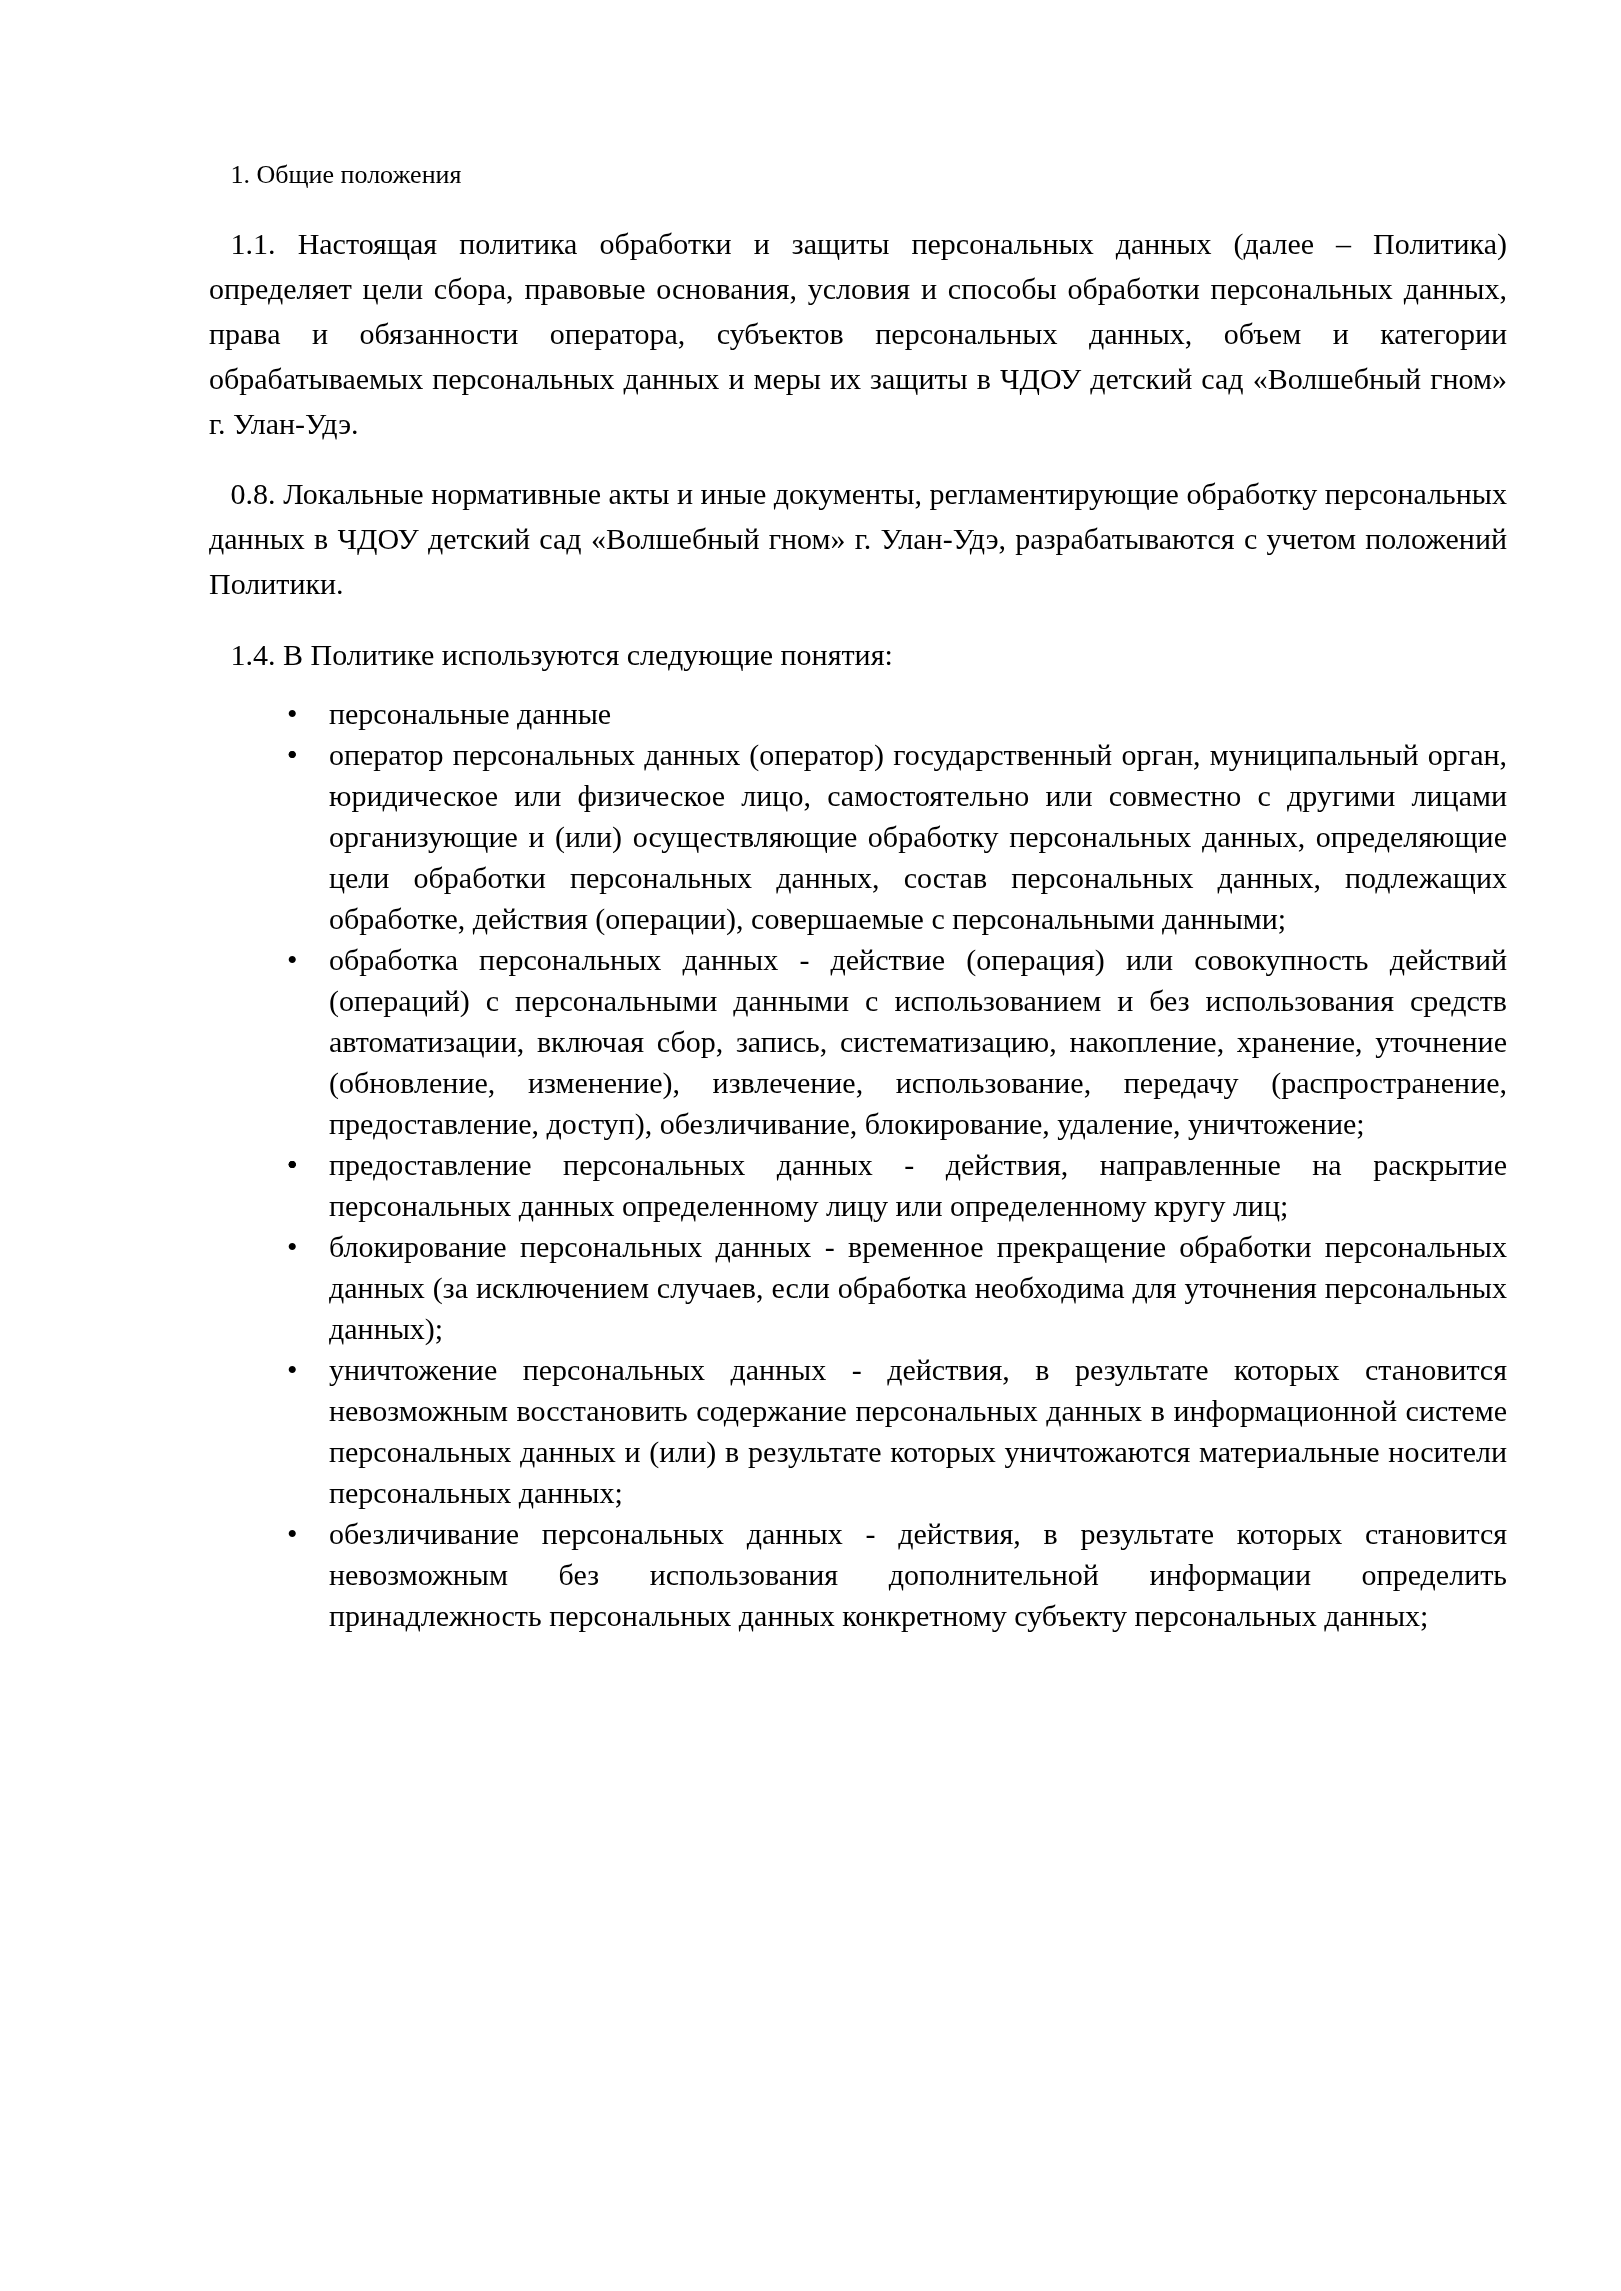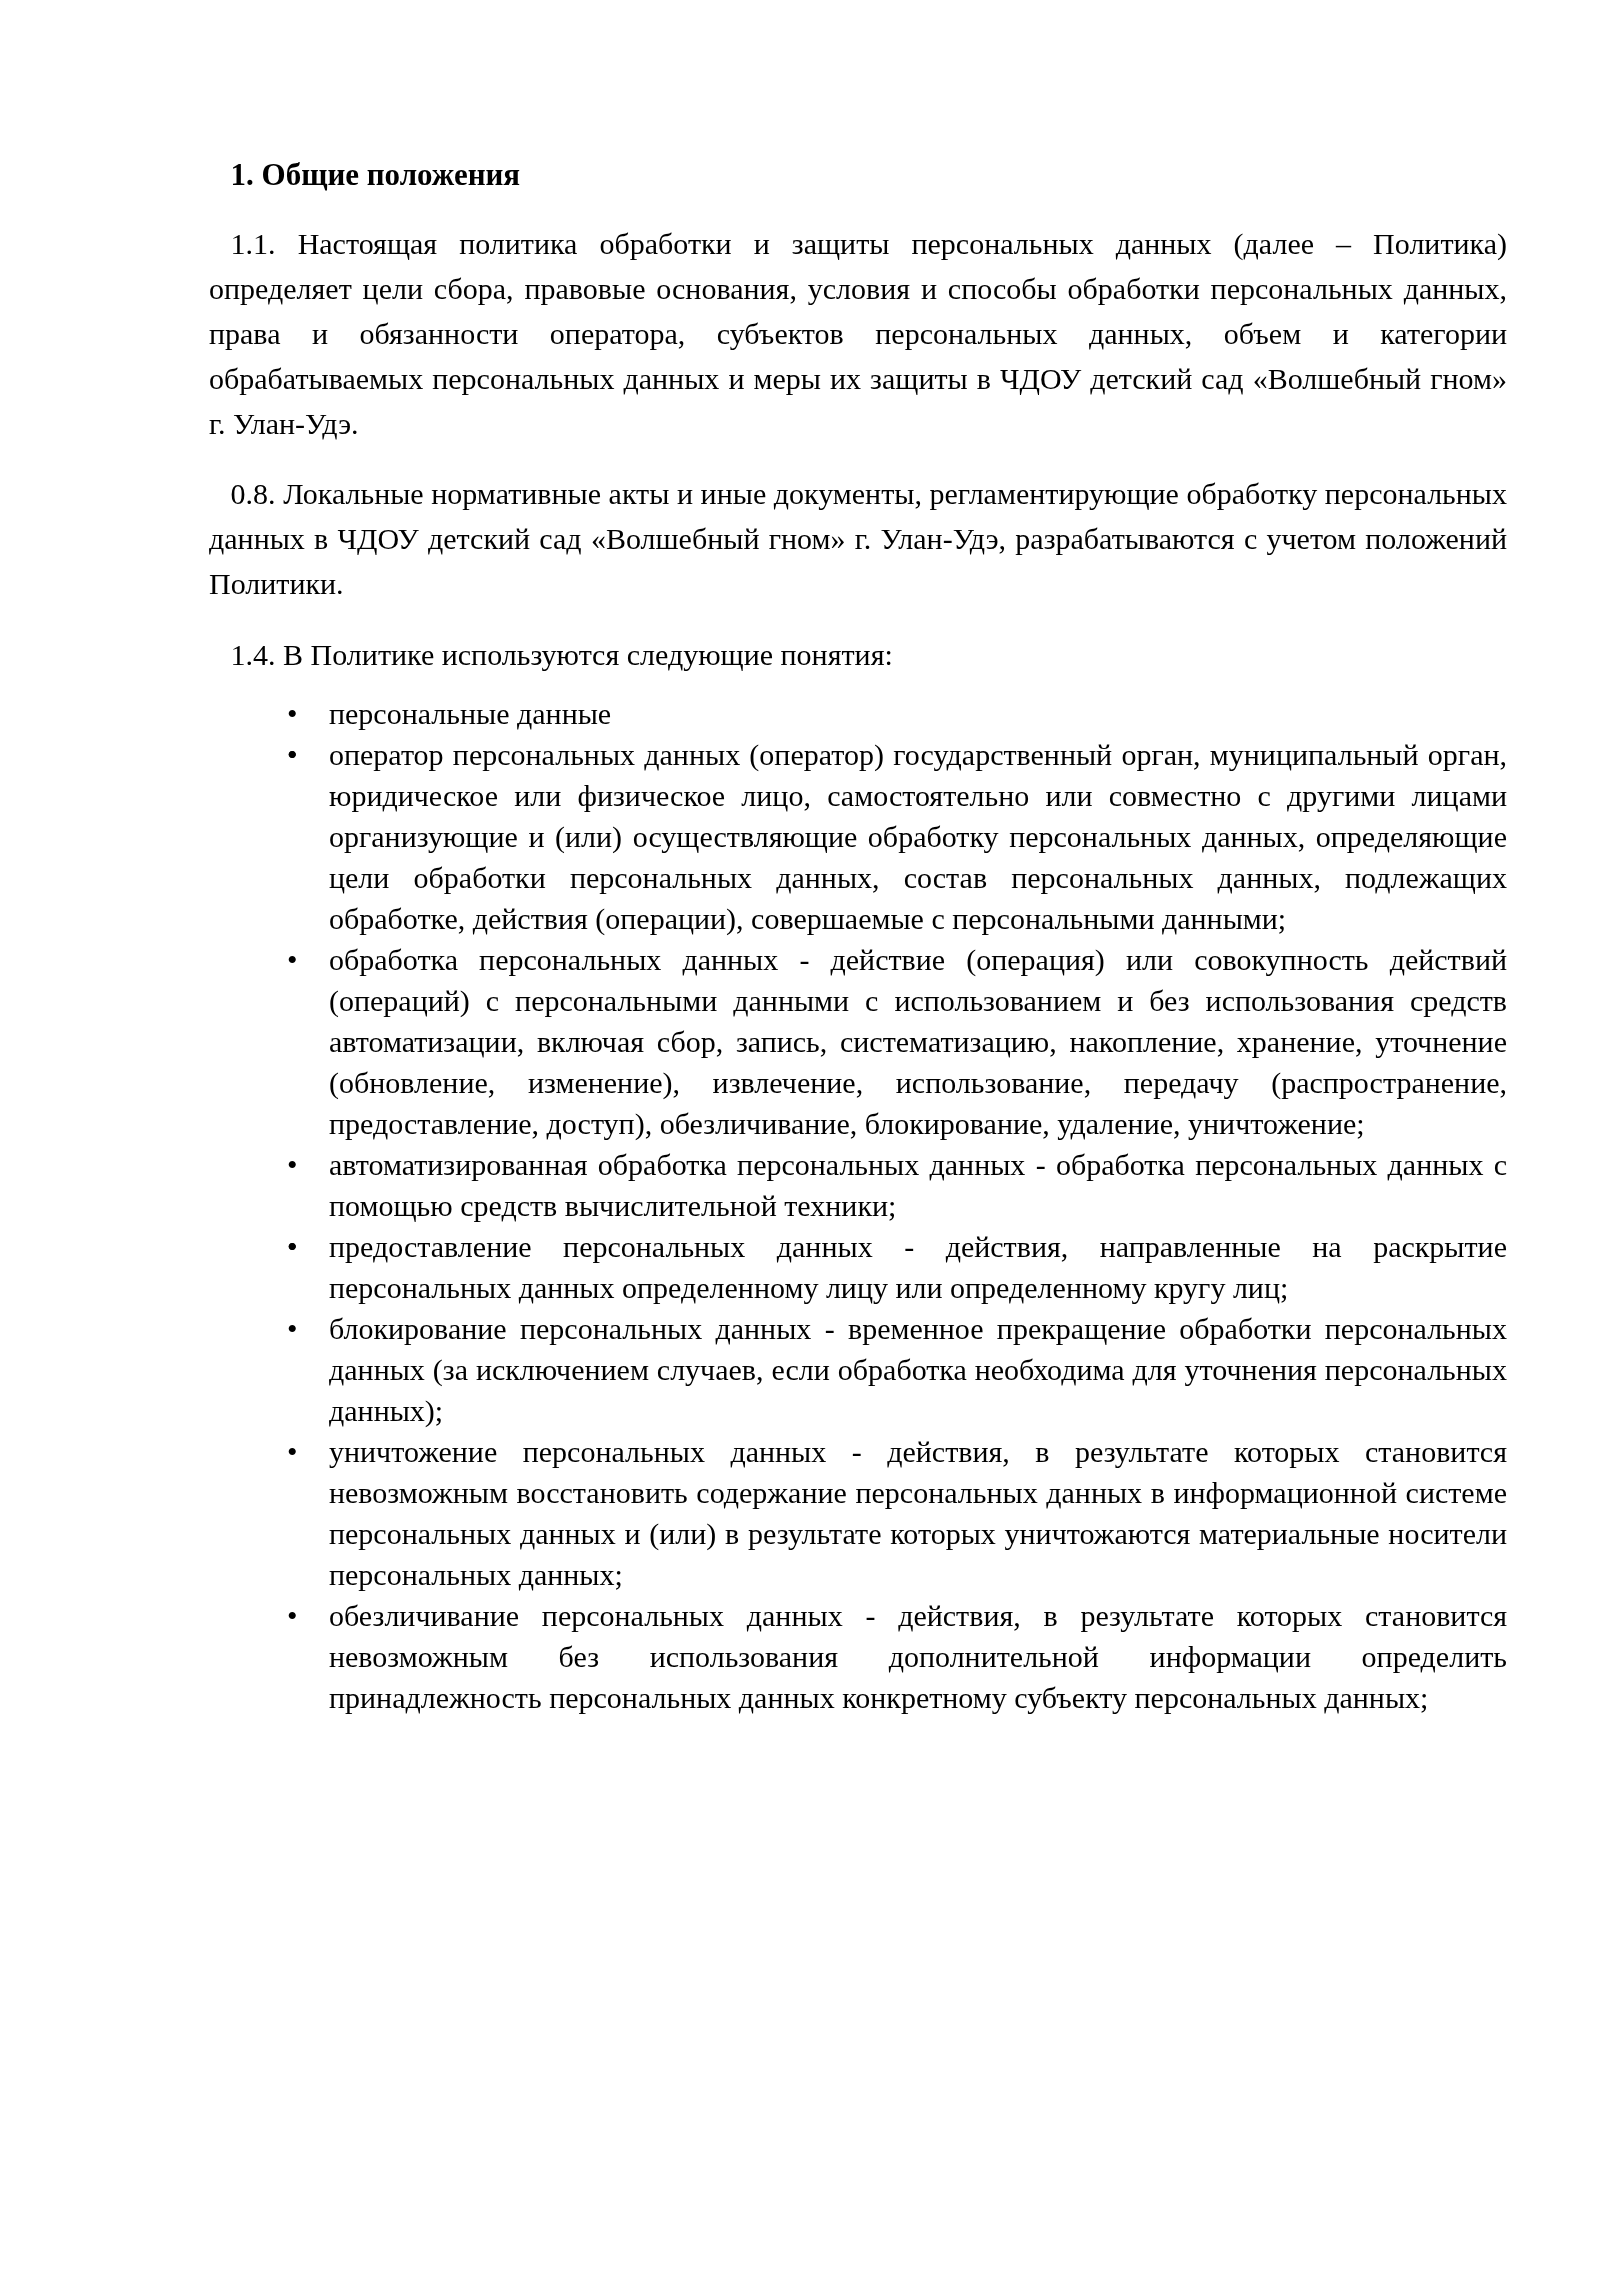--- a/index.html
+++ b/index.html
@@ -23,23 +23,23 @@
     height: 2292px;
     background: #ffffff;
   }
   .content {
     position: absolute;
     left: 209px;
     top: 154px;
     width: 1298px;
   }
   .doc-heading {
-    font-size: 31px;
+    font-size: 26px;
     line-height: 41px;
-    font-weight: bold;
+    font-weight: normal;
     text-indent: 21.6px;
     margin: 0 0 25.5px 0;
   }
   .para {
     font-size: 30px;
     line-height: 45px;
     text-align: justify;
     text-indent: 21.6px;
     margin: 0 0 25.5px 0;
   }
@@ -88,21 +88,20 @@
       <li>
         <span class="marker">•</span>
         <span>оператор персональных данных (оператор) государственный орган, муниципальный орган, юридическое или физическое лицо, самостоятельно или совместно с другими лицами организующие и (или) осуществляющие обработку персональных данных, определяющие цели обработки персональных данных, состав персональных данных, подлежащих обработке, действия (операции), совершаемые с персональными данными;</span>
       </li>
       <li>
         <span class="marker">•</span>
         <span>обработка персональных данных - действие (операция) или совокупность действий (операций) с персональными данными с использованием и без использования средств автоматизации, включая сбор, запись, систематизацию, накопление, хранение, уточнение (обновление, изменение), извлечение, использование, передачу (распространение, предоставление, доступ), обезличивание, блокирование, удаление, уничтожение;</span>
       </li>
       <li>
         <span class="marker">•</span>
-        <span>автоматизированная обработка персональных данных - обработка персональных данных с помощью средств вычислительной техники;</span>
       </li>
       <li>
         <span class="marker">•</span>
       </li>
       <li>
         <span class="marker">•</span>
         <span>предоставление персональных данных - действия, направленные на раскрытие персональных данных определенному лицу или определенному кругу лиц;</span>
       </li>
       <li>
         <span class="marker">•</span>

